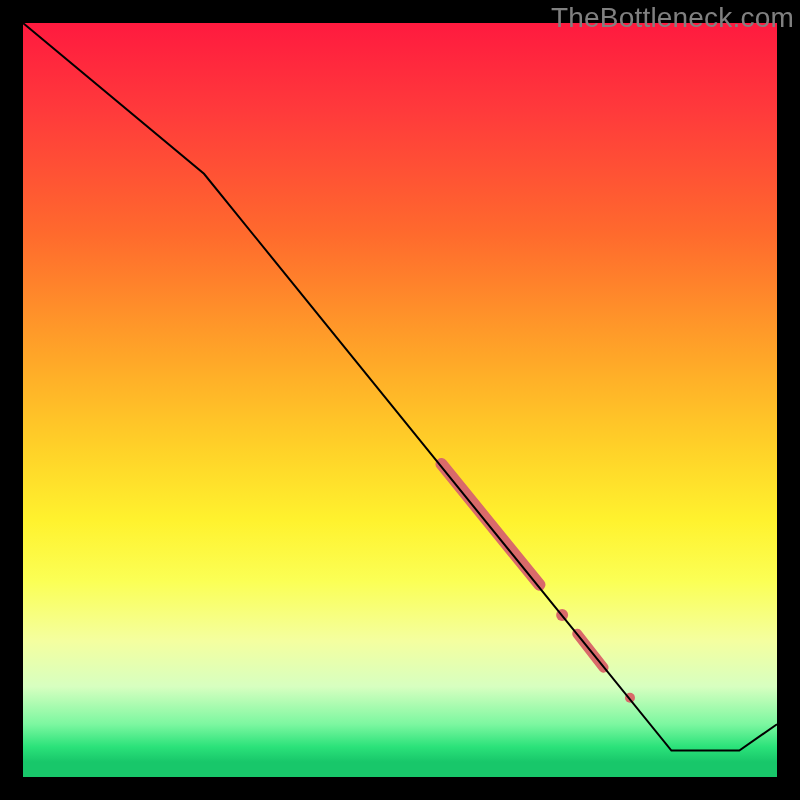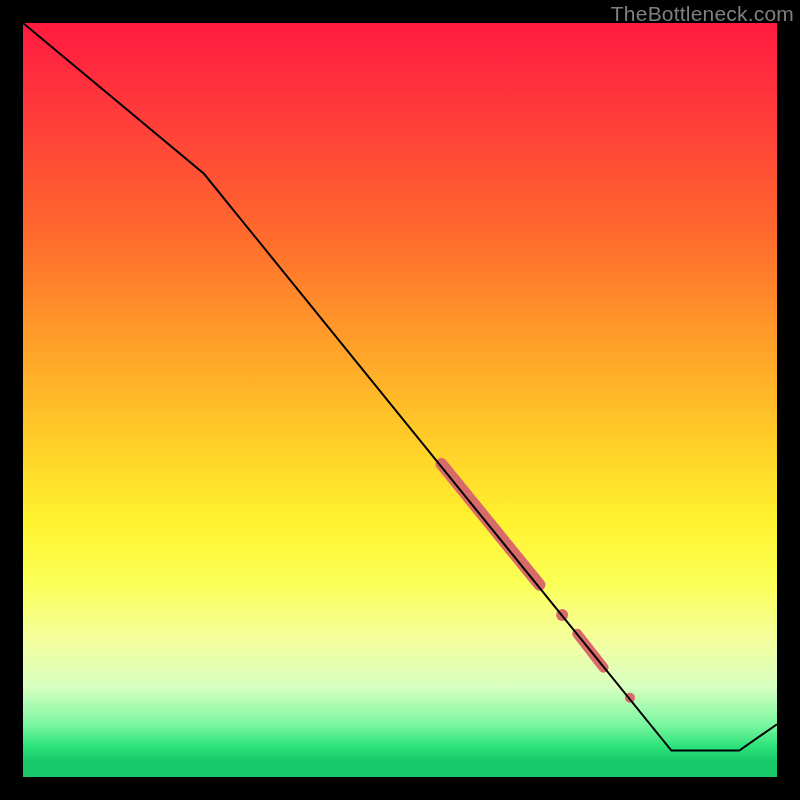--- a/index.html
+++ b/index.html
@@ -38,21 +38,21 @@
       #2be27a 96%,
       #18c76a 98%,
       #18c76a 100%
     );
   }
   .watermark {
     position: absolute;
     top: 2px;
     right: 6px;
     color: #808080;
-    font-size: 21px;
+    font-size: 28px;
     font-weight: 400;
     letter-spacing: 0.2px;
     text-align: right;
     white-space: nowrap;
   }
   svg.overlay {
     position: absolute;
     left: 0;
     top: 0;
     width: 800px;

